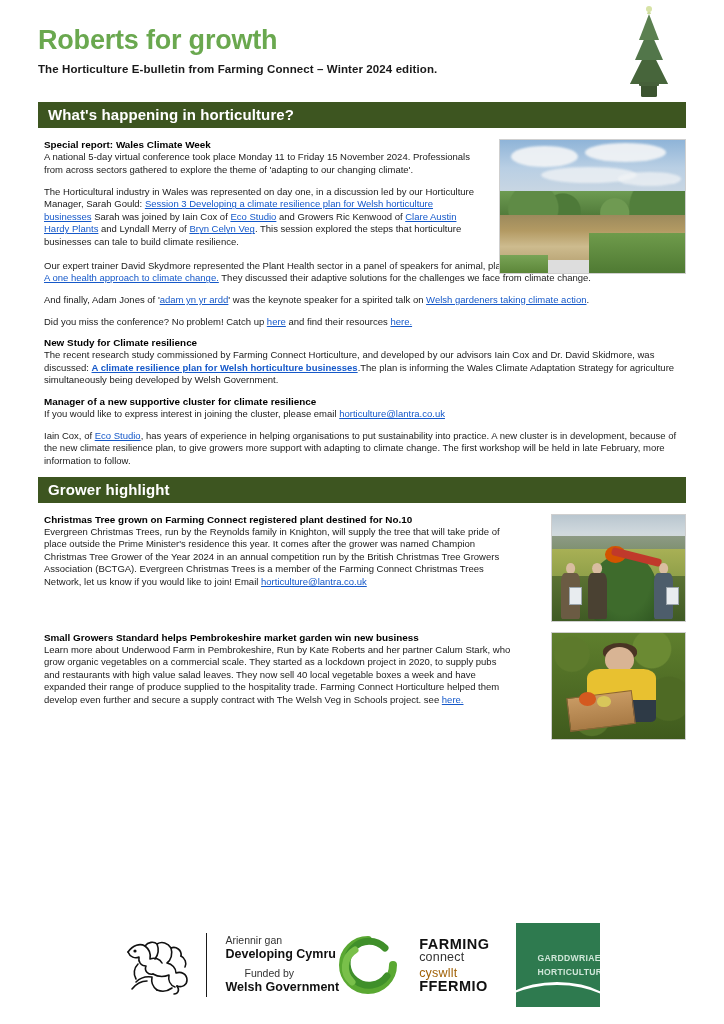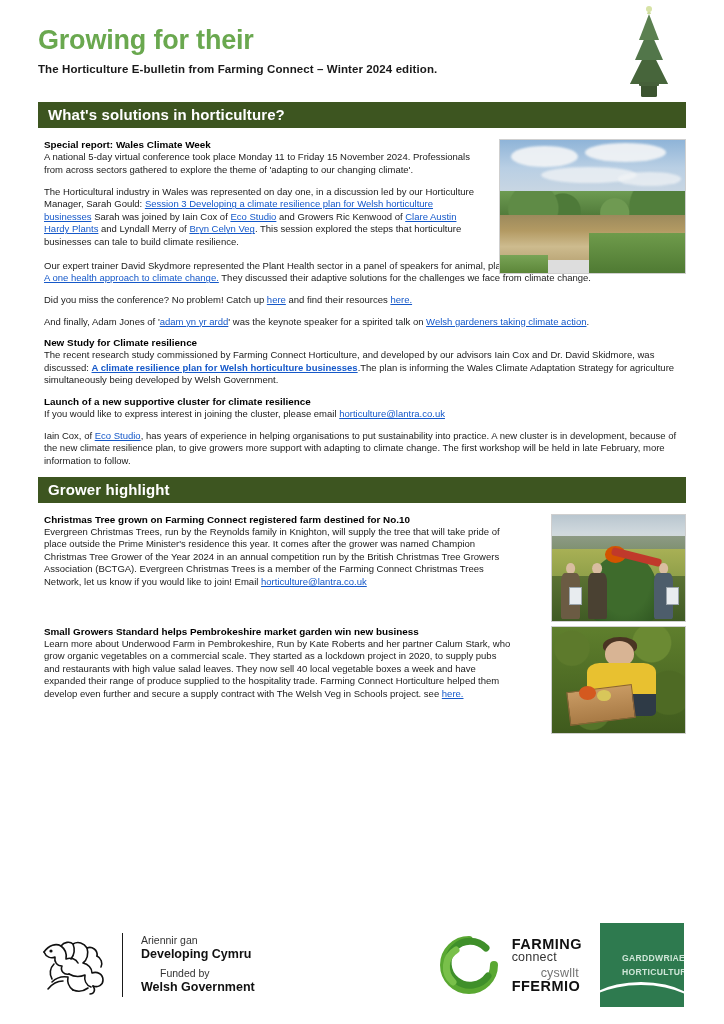--- a/index.html
+++ b/index.html
@@ -196,38 +196,38 @@
 
   
   .footer {
     position: absolute;
     left: 0; right: 0; bottom: 0;
     height: 118px;
     padding: 0 40px;
     box-sizing: border-box;
     display: flex;
     align-items: center;
-    justify-content: space-between;
+    justify-content: center;
   }
   .wg-logo { display:flex; align-items:center; gap: 10px; }
   .wg-dragon { width: 72px; height: 62px; }
   .wg-rule { width:1px; height: 64px; background:#1a1a1a; }
   .wg-text { line-height: 1.26; padding-left: 8px; }
   .wg-text .lt { font-size: 10.5px; color:#333; }
   .wg-text .bd { font-size: 12.5px; font-weight:bold; color:#111; }
 
-  .right-logos { display:flex; align-items:center; gap: 4px; }
+  .right-logos { display:flex; align-items:center; gap: 12px; }
   .fc-swirl { width: 58px; height: 58px; }
   .fc-words {
     padding-left: 10px; padding-right: 14px;
     line-height: 1.0;
   }
   .fc-words .w1 { font-size: 14.5px; font-weight:bold; letter-spacing:.5px; color:#111; }
   .fc-words .w2 { font-size: 12.5px; color:#333; letter-spacing:.2px; }
-  .fc-words .w3 { font-size: 12.5px; color:#737373; letter-spacing:.2px; margin-top:3px;margin-left:29px;}
+  .fc-words .w3 { font-size: 12.5px; color:#a16207; letter-spacing:.2px; margin-top:3px;}
   .fc-words .w4 { font-size: 14.5px; font-weight:bold; letter-spacing:.5px; color:#111; }
   .hort-panel {
     width: 84px; height: 84px;
     background: #2e7a4f;
     position: relative;
     overflow: hidden;
     display:flex; flex-direction:column; justify-content:center;
   }
   .hort-panel .hp-l1, .hort-panel .hp-l2 {
     color:#cfe6d8; font-size: 8.6px; font-weight:bold; letter-spacing:.3px;
@@ -241,36 +241,36 @@
     border-top: 3px solid #ffffff;
     background: transparent;
   }
 </style>
 </head>
 <body>
 
 <div class="page">
 
   <div class="masthead">
-    <div class="main-title">Growing for their</div>
+    <div class="main-title">Roberts for growth</div>
     <div class="subtitle">The Horticulture E-bulletin from Farming Connect – Winter 2024 edition.</div>
 
     <svg class="tree-illustration" viewBox="0 0 86 104">
       <polygon points="43,44 24,82 62,82" fill="#4a6b3c"></polygon>
       <polygon points="43,44 24,82 62,82" fill="#43603a" opacity="0.5"></polygon>
       <polygon points="43,26 29,58 57,58" fill="#52764a"></polygon>
       <polygon points="43,12 33,38 53,38" fill="#5b8050"></polygon>
       <polygon points="43,6 45,12 41,12" fill="#cddc9a"></polygon>
       <circle cx="43" cy="7" r="3" fill="#d7e3a6"></circle>
       <rect x="35" y="82" width="16" height="13" rx="1.5" fill="#3c5430"></rect>
       <rect x="33" y="80" width="20" height="4" rx="1" fill="#46603a"></rect>
     </svg>
   </div>
 
-  <div class="section-bar">What's solutions in horticulture?</div>
+  <div class="section-bar">What's happening in horticulture?</div>
 
   <div class="article with-photo-right" style="min-height:140px;">
 
     <div class="photo" id="photo-flood">
       <div class="ph-sky"></div>
       <div class="ph-cloud" style="left:6%;top:4%;width:36%;height:16%;"></div>
       <div class="ph-cloud" style="left:46%;top:2%;width:44%;height:14%;"></div>
       <div class="ph-cloud" style="left:22%;top:20%;width:52%;height:12%;opacity:.75;"></div>
       <div class="ph-cloud" style="left:64%;top:24%;width:34%;height:10%;opacity:.7;"></div>
       <div class="ph-treeline" style="top:38%;"></div>
@@ -285,37 +285,37 @@
       <p class="body">
         <span>The Horticultural industry in Wales was represented on day one, in a discussion led by our Horticulture Manager, Sarah Gould: </span><a class="link" href="#">Session 3 Developing a climate resilience plan for Welsh horticulture businesses</a><span> Sarah was joined by Iain Cox of </span><a class="link" href="#">Eco Studio</a><span> and Growers Ric Kenwood of </span><a class="link" href="#">Clare Austin Hardy Plants</a><span> and Lyndall Merry of </span><a class="link" href="#">Bryn Celyn Veg</a><span>. This session explored the steps that horticulture businesses can tale to build climate resilience.</span>
       </p>
     </div>
 
     <p class="body" style="padding-top:2px;">
       <span>Our expert trainer David Skydmore represented the Plant Health sector in a panel of speakers for animal, plant and human health in </span><a class="link" href="#">Day 4 Session 4 - A one health approach to climate change.</a><span> They discussed their adaptive solutions for the challenges we face from climate change.</span>
     </p>
 
     <p class="body">
+      <span>And finally, Adam Jones of '</span><a class="link" href="#">adam yn yr ardd</a><span>' was the keynote speaker for a spirited talk on </span><a class="link" href="#">Welsh gardeners taking climate action</a><span>.</span>
+    </p>
+
+    <p class="body">
       <span>Did you miss the conference? No problem! Catch up </span><a class="link" href="#">here</a><span> and find their resources </span><a class="link" href="#">here.</a>
-    </p>
-
-    <p class="body">
-      <span>And finally, Adam Jones of '</span><a class="link" href="#">adam yn yr ardd</a><span>' was the keynote speaker for a spirited talk on </span><a class="link" href="#">Welsh gardeners taking climate action</a><span>.</span>
     </p>
   </div>
 
   <div class="article" style="margin-top:6px;">
     <h3 class="head">New Study for Climate resilience</h3>
     <p class="body">
       <span>The recent research study commissioned by Farming Connect Horticulture, and developed by our advisors Iain Cox and Dr. David Skidmore, was discussed: </span><a class="link bold" href="#">A climate resilience plan for Welsh horticulture businesses</a><span>.The plan is informing the Wales Climate Adaptation Strategy for agriculture simultaneously being developed by Welsh Government.</span>
     </p>
   </div>
 
   <div class="article" style="margin-top:6px;">
-    <h3 class="head">Launch of a new supportive cluster for climate resilience</h3>
+    <h3 class="head">Manager of a new supportive cluster for climate resilience</h3>
     <p class="body">
       <span>If you would like to express interest in joining the cluster, please email </span><a class="link" href="#">horticulture@lantra.co.uk</a>
     </p>
     <p class="body">
       <span>Iain Cox, of </span><a class="link" href="#">Eco Studio</a><span>, has years of experience in helping organisations to put sustainability into practice. A new cluster is in development, because of the new climate resilience plan, to give growers more support with adapting to climate change. The first workshop will be held in late February, more information to follow.</span>
     </p>
   </div>
 
   <div class="section-bar" style="">Grower highlight</div>
 
@@ -337,28 +337,28 @@
       </div>
       <div class="xt-ribbon2"></div>
       <div class="xt-ribbon"></div>
       <div class="xt-person" style="left:76%;">
         <div class="xt-head"></div>
         <div class="xt-body" style="background:#4d5d6b;"></div>
         <div class="xt-cert" style="right:-20%;"></div>
       </div>
     </div>
     <div style="width:468px;">
-      <h3 class="head">Christmas Tree grown on Farming Connect registered farm destined for No.10</h3>
+      <h3 class="head">Christmas Tree grown on Farming Connect registered plant destined for No.10</h3>
       <p class="body">
         <span>Evergreen Christmas Trees, run by the Reynolds family in Knighton, will supply the tree that will take pride of place outside the Prime Minister's residence this year. It comes after the grower was named Champion Christmas Tree Grower of the Year 2024 in an annual competition run by the British Christmas Tree Growers Association (BCTGA). Evergreen Christmas Trees is a member of the Farming Connect Christmas Trees Network, let us know if you would like to join! Email </span><a class="link" href="#">horticulture@lantra.co.uk</a>
       </p>
     </div>
   </div>
 
-  <div class="article with-photo-right" style="min-height:112px; margin-top:0;">
+  <div class="article with-photo-right" style="min-height:112px; margin-top:6px;">
     <div class="photo" id="photo-grower">
       <div class="gw-bg"></div>
       <div class="gw-hair"></div>
       <div class="gw-head"></div>
       <div class="gw-jacket"></div>
       <div class="gw-box"></div>
       <div class="gw-veg1"></div>
       <div class="gw-veg2"></div>
     </div>
     <div style="width:468px;">

